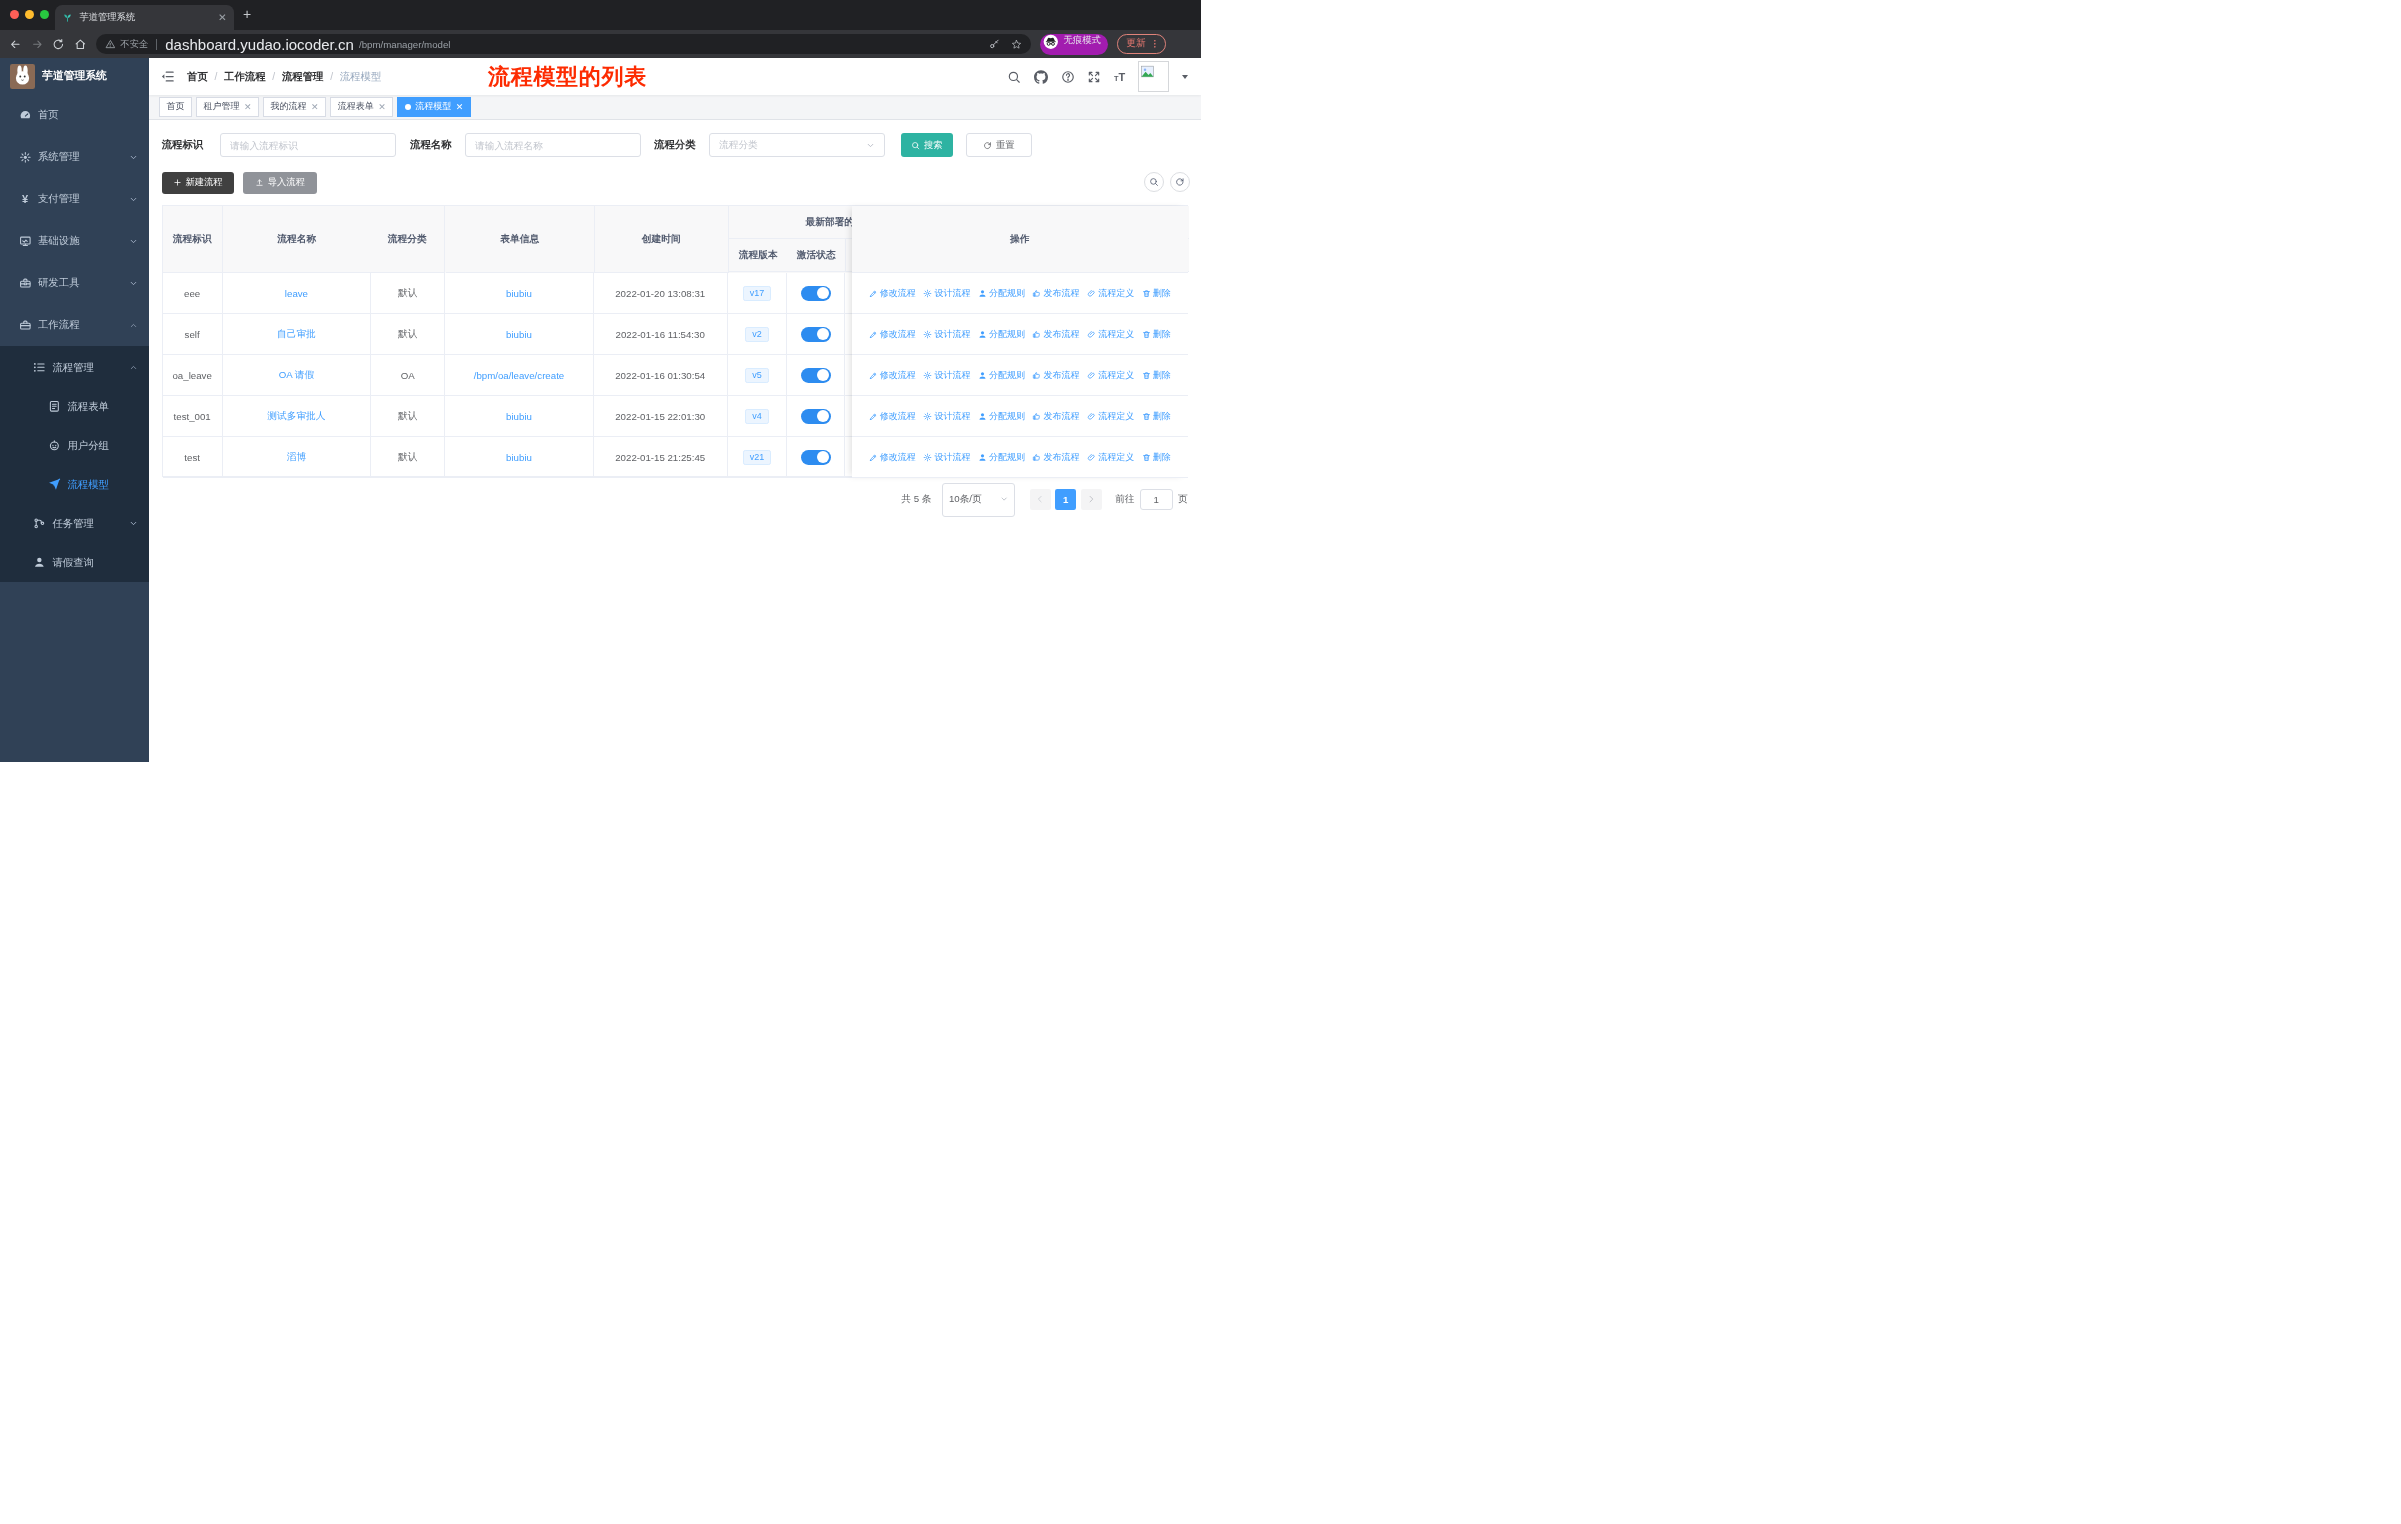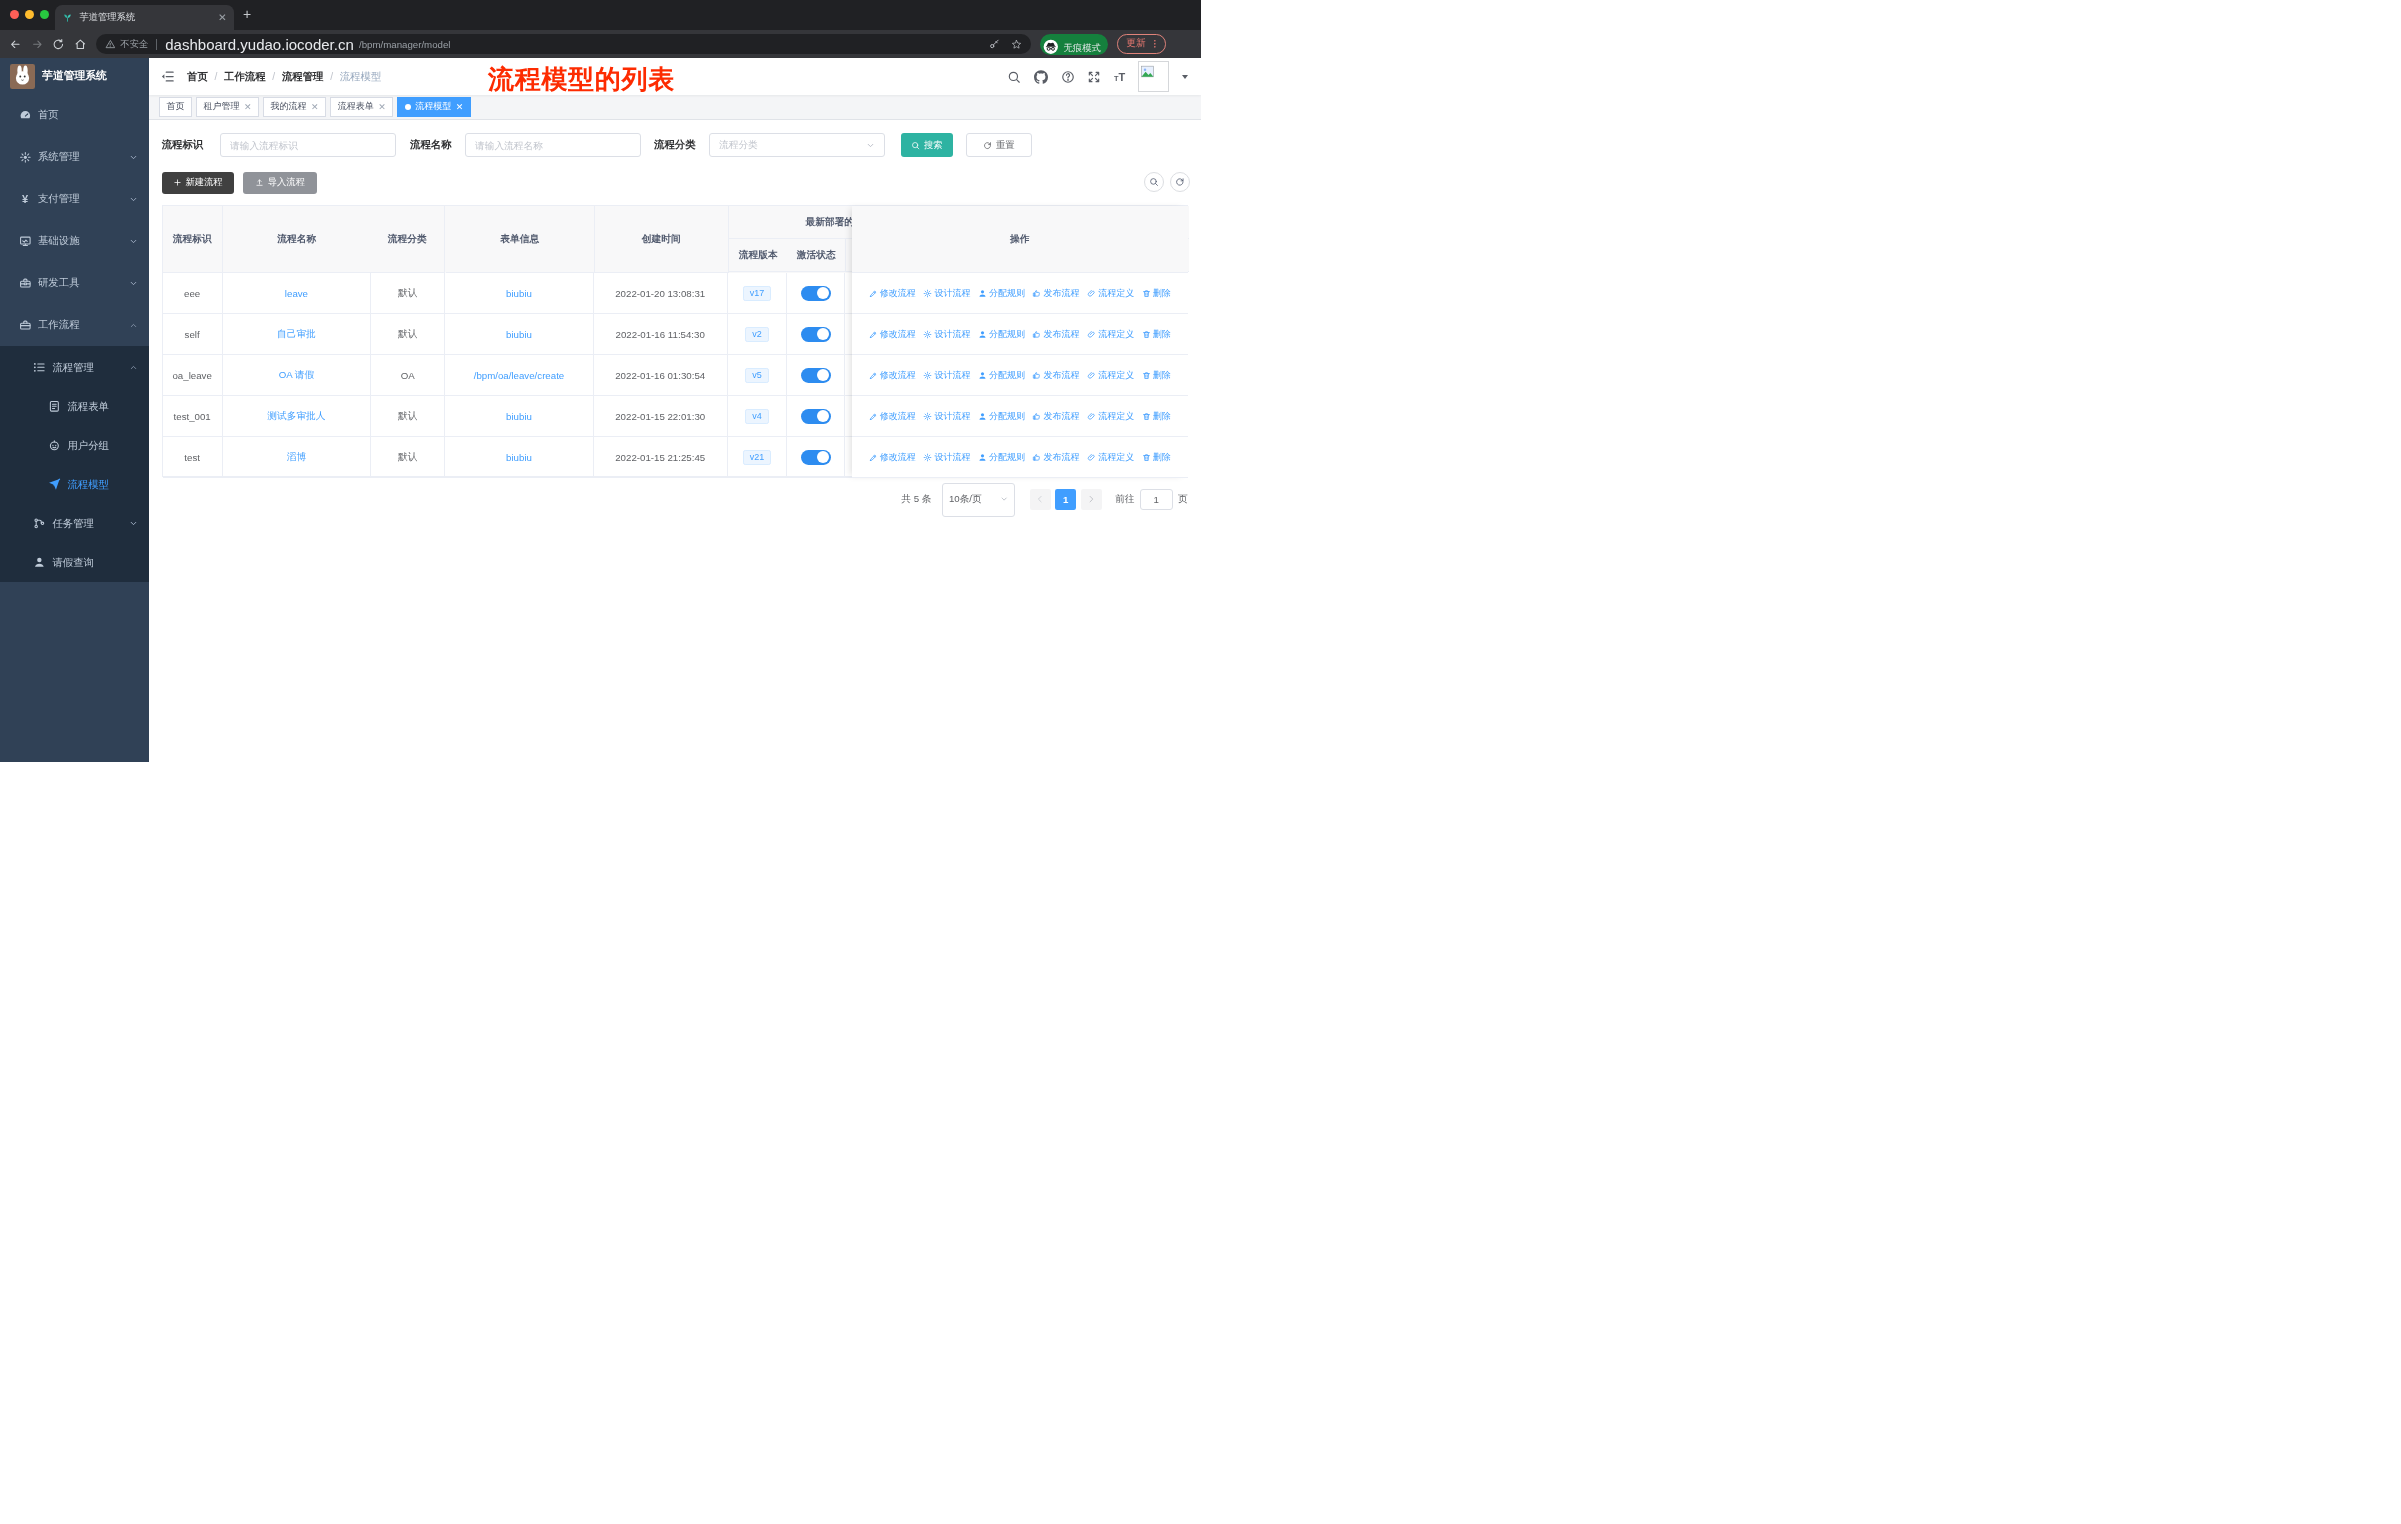--- a/index.html
+++ b/index.html
@@ -25,21 +25,21 @@
   .nav-ic.dim { color:#76797c; }
   .omnibox { width:935px; height:20px; background:#202124; border-radius:10.4px; display:flex;
     align-items:center; padding:0 9px; gap:5.2px; }
   .omnibox .warn { width:10.4px; height:10.4px; color:#9aa0a6; }
   .sec-label { color:#9aa0a6; font-size:9.3px; }
   .divider { width:0.7px; height:11px; background:#5f6368; margin:0 3px; }
   .url-host { color:#e8eaed; font-size:15px; }
   .url-path { color:#9aa0a6; font-size:9.7px; }
   .omni-spacer { flex:1; }
   .omni-ic { width:11px; height:11px; color:#bdc1c6; margin-left:6px; }
-  .incog { height:21px; background:#15803d; border-radius:10.4px; display:flex; align-items:flex-end;
+  .incog { height:21px; background:#a21caf; border-radius:10.4px; display:flex; align-items:flex-start;
     gap:5.2px; padding:0 7.4px 0 3px; }
   .incog .badge { width:15.6px; height:15.6px; }
   .incog span { color:#e8eaed; font-size:9.3px; }
   .update-pill { height:19.4px; border:1.1px solid #e0837a; border-radius:9.7px; color:#ee7b72;
     display:flex; align-items:center; gap:4.5px; padding:0 5.2px 0 8.2px; font-size:9.7px; }
   .update-pill .dots { width:9.7px; height:9.7px; color:#ee7b72; }
 
   
   .sidebar { position:absolute; left:0; top:58px; width:149px; bottom:0; background:#304156; }
   .logo-row { height:36px; display:flex; align-items:center; padding-left:9.7px; gap:7.4px; }
@@ -57,21 +57,21 @@
   .yen { font-size:11px; font-weight:bold; line-height:12.7px; }
 
   
   .navbar { position:absolute; left:149px; top:58px; right:0; height:37px; background:#fff;
     box-shadow:0 0.7px 3px rgba(0,21,41,.08); z-index:5; display:flex; align-items:center; }
   .fold { width:15px; height:15px; color:#5a5e66; margin-left:11px; }
   .breadcrumb { display:flex; align-items:center; gap:6.7px; margin-left:12px; font-size:10.4px; }
   .bc-item { color:#303133; font-weight:600; }
   .bc-sep { color:#c0c4cc; }
   .bc-item.current { color:#97a8be; font-weight:400; }
-  .annotation { position:absolute; left:339px; top:3.7px; font-size:26px; font-weight:900;
+  .annotation { position:absolute; left:339px; top:3.7px; font-size:22px; font-weight:900;
     color:#fd2b01; letter-spacing:0.7px; z-index:6; }
   .nav-right { margin-left:auto; display:flex; align-items:center; gap:12.7px; padding-right:13.4px; }
   .hd-ic { width:14px; height:14px; color:#5a5e66; }
   .tt { font-size:11px; font-weight:bold; color:#5a5e66; }
   .tt i { font-style:normal; font-size:7.4px; }
   .avatar-box { width:31px; height:31px; background:#fff; border:0.7px solid #d5d7da; position:relative; }
   .avatar-box .imgph { position:absolute; left:1.5px; top:1.5px; width:15px; height:15px; }
   .caret { width:0; height:0; border-left:3.7px solid transparent; border-right:3.7px solid transparent;
     border-top:4.5px solid #5a5e66; }
 

